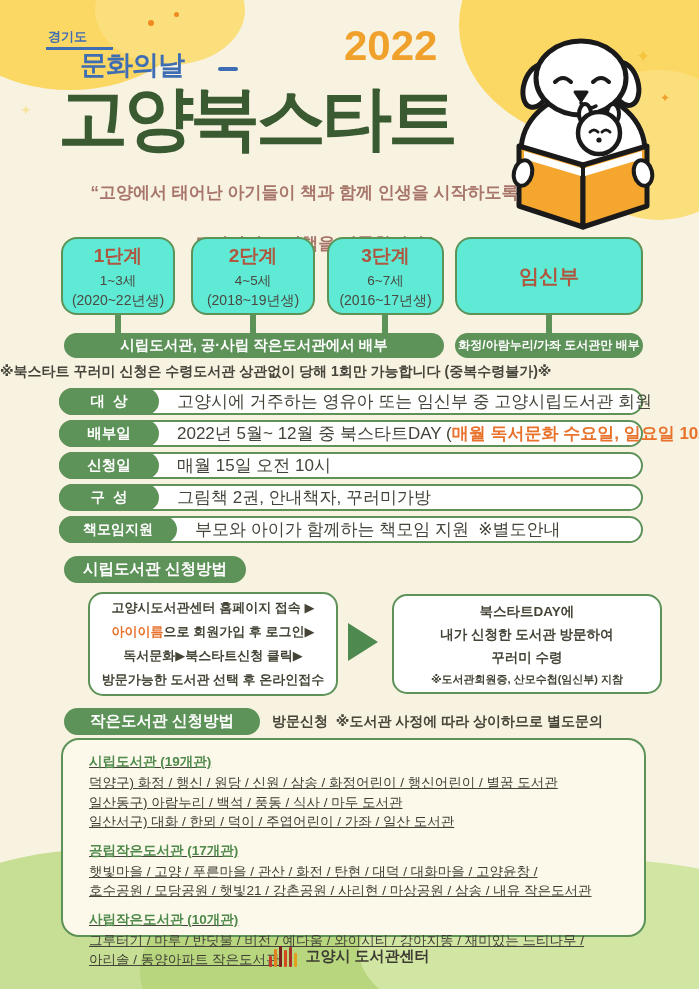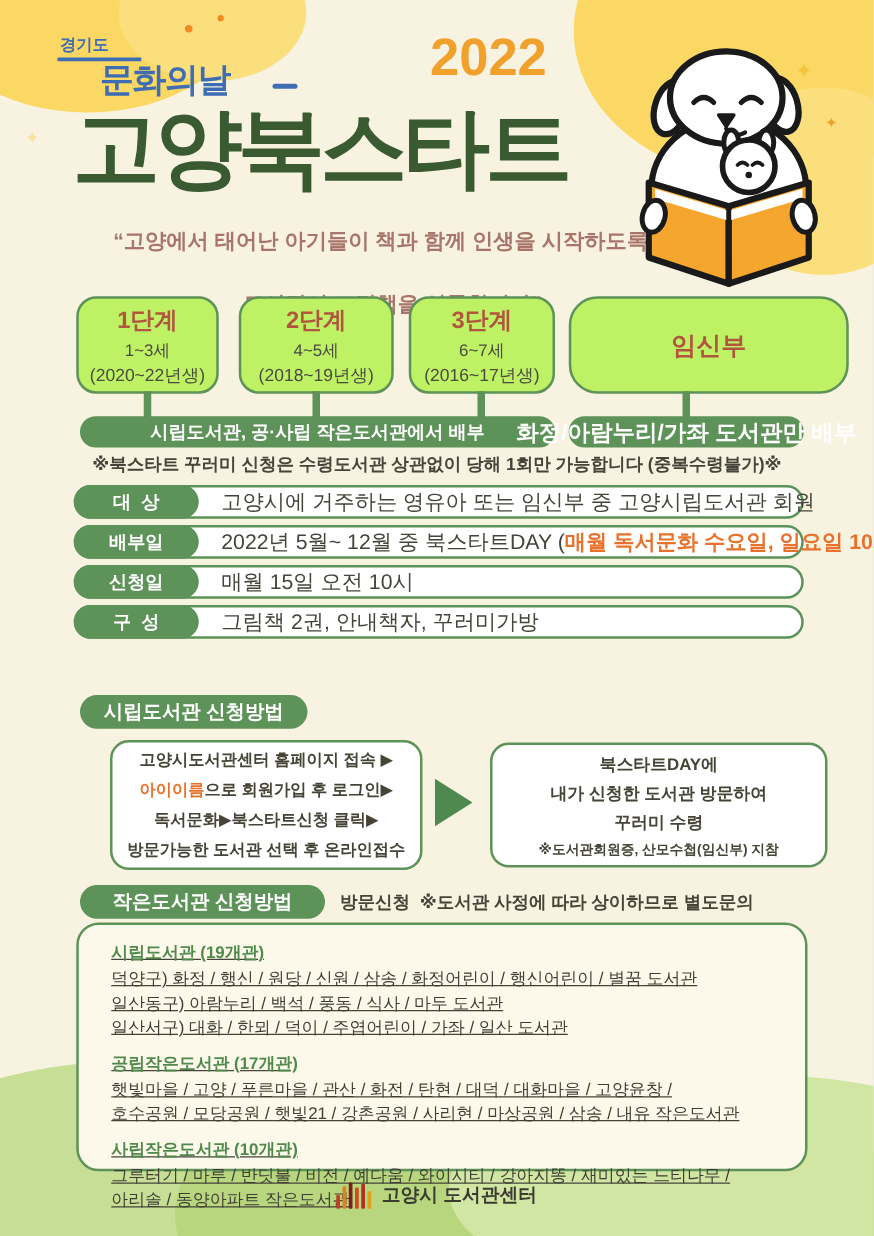--- a/index.html
+++ b/index.html
@@ -27,38 +27,38 @@
     border-bottom:3px solid #3f6db4;padding:0 26px 1px 2px;}
   .logo-main{font-size:27px;font-weight:900;letter-spacing:-1px;margin-top:-3px;margin-left:34px;}
   .logo-tail{position:absolute;left:172px;top:40px;width:20px;height:4px;background:#3f6db4;border-radius:2px;}
   .year{position:absolute;left:344px;top:22px;z-index:2;font-size:42px;font-weight:900;color:#f0a12c;}
   .title{position:absolute;left:58px;top:72px;z-index:2;font-size:70px;font-weight:900;
     color:#3a5a31;letter-spacing:-4px;white-space:nowrap;}
   .subtitle{position:absolute;left:0;right:90px;top:180px;z-index:2;text-align:center;
     color:#a7756a;font-size:17px;font-weight:bold;line-height:1.5;white-space:pre;}
   .dog{position:absolute;left:497px;top:30px;z-index:2;}
   
-  .stage{position:absolute;top:237px;height:78px;background:#bef264;border:2px solid #5d9258;
+  .stage{position:absolute;top:237px;height:78px;background:#5eead4;border:2px solid #5d9258;
     border-radius:16px;box-sizing:border-box;z-index:2;
     display:flex;flex-direction:column;align-items:center;justify-content:center;}
   .stage-title{font-size:19px;font-weight:900;color:#b0563f;margin-bottom:3px;white-space:nowrap;}
   .stage-age{font-size:13.5px;color:#4a4a42;margin-bottom:2px;white-space:nowrap;}
   .stage-birth{font-size:14px;color:#4a4a42;white-space:nowrap;}
   .s1{left:61px;width:114px;}
   .s2{left:191px;width:124px;}
   .s3{left:327px;width:117px;}
-  .s4{left:455px;width:224px;border-radius:23px;}
+  .s4{left:455px;width:188px;}
   .s4 .stage-title{font-size:20px;margin:0;}
   .conn{position:absolute;top:313px;width:6px;height:21px;background:#5d9258;z-index:2;}
   .c1{left:115px;}.c2{left:250px;}.c3{left:382px;}.c4{left:546px;}
   .banner{position:absolute;top:333px;height:25px;background:#5d9258;color:#fff;font-weight:bold;
     border-radius:13px;display:flex;align-items:center;justify-content:center;z-index:2;white-space:nowrap;}
   .banner-left{left:64px;width:380px;font-size:14.5px;}
-  .banner-right{left:455px;width:188px;font-size:18px;}
-  .notice{position:absolute;left:0;right:0;top:363px;z-index:2;text-align:center;
+  .banner-right{left:455px;width:188px;font-size:12px;}
+  .notice{position:absolute;left:0;right:0;top:363px;z-index:2;text-align:left;
     font-size:14px;font-weight:bold;color:#45443a;white-space:pre;}
   
   .rows{position:absolute;left:59px;top:388px;width:584px;z-index:2;
     display:flex;flex-direction:column;gap:5px;}
   .row{position:relative;height:27px;background:#fff;border:2px solid #5d9258;
     border-radius:15px;box-sizing:border-box;}
   .row-label{position:absolute;left:-2px;top:-2px;height:27px;width:100px;background:#5d9258;
     border-radius:15px;color:#fff;font-weight:800;font-size:14.5px;white-space:pre;
     display:flex;align-items:center;justify-content:center;}
   .row-label.wide{width:118px;font-size:14px;}
@@ -191,20 +191,24 @@
       <div class="row-text"><span>2022년 5월~ 12월 중 북스타트DAY (</span><span class="hl">매월 독서문화 수요일, 일요일 10시</span><span>)에 수령</span></div>
     </div>
     <div class="row">
       <div class="row-label">신청일</div>
       <div class="row-text">매월 15일 오전 10시</div>
     </div>
     <div class="row">
       <div class="row-label">구  성</div>
       <div class="row-text">그림책 2권, 안내책자, 꾸러미가방</div>
     </div>
+    <div class="row">
+      <div class="row-label wide">책모임지원</div>
+      <div class="row-text shift">부모와 아이가 함께하는 책모임 지원  ※별도안내</div>
+    </div>
   </div>
 
   <div class="section-pill pill-city">시립도서관 신청방법</div>
   <div class="method-box steps-box">
     <div class="line">고양시도서관센터 홈페이지 접속 ▶</div>
     <div class="line"><span class="hl">아이이름</span><span>으로 회원가입 후 로그인▶</span></div>
     <div class="line">독서문화▶북스타트신청 클릭▶</div>
     <div class="line">방문가능한 도서관 선택 후 온라인접수</div>
   </div>
   <div class="big-arrow"></div>

